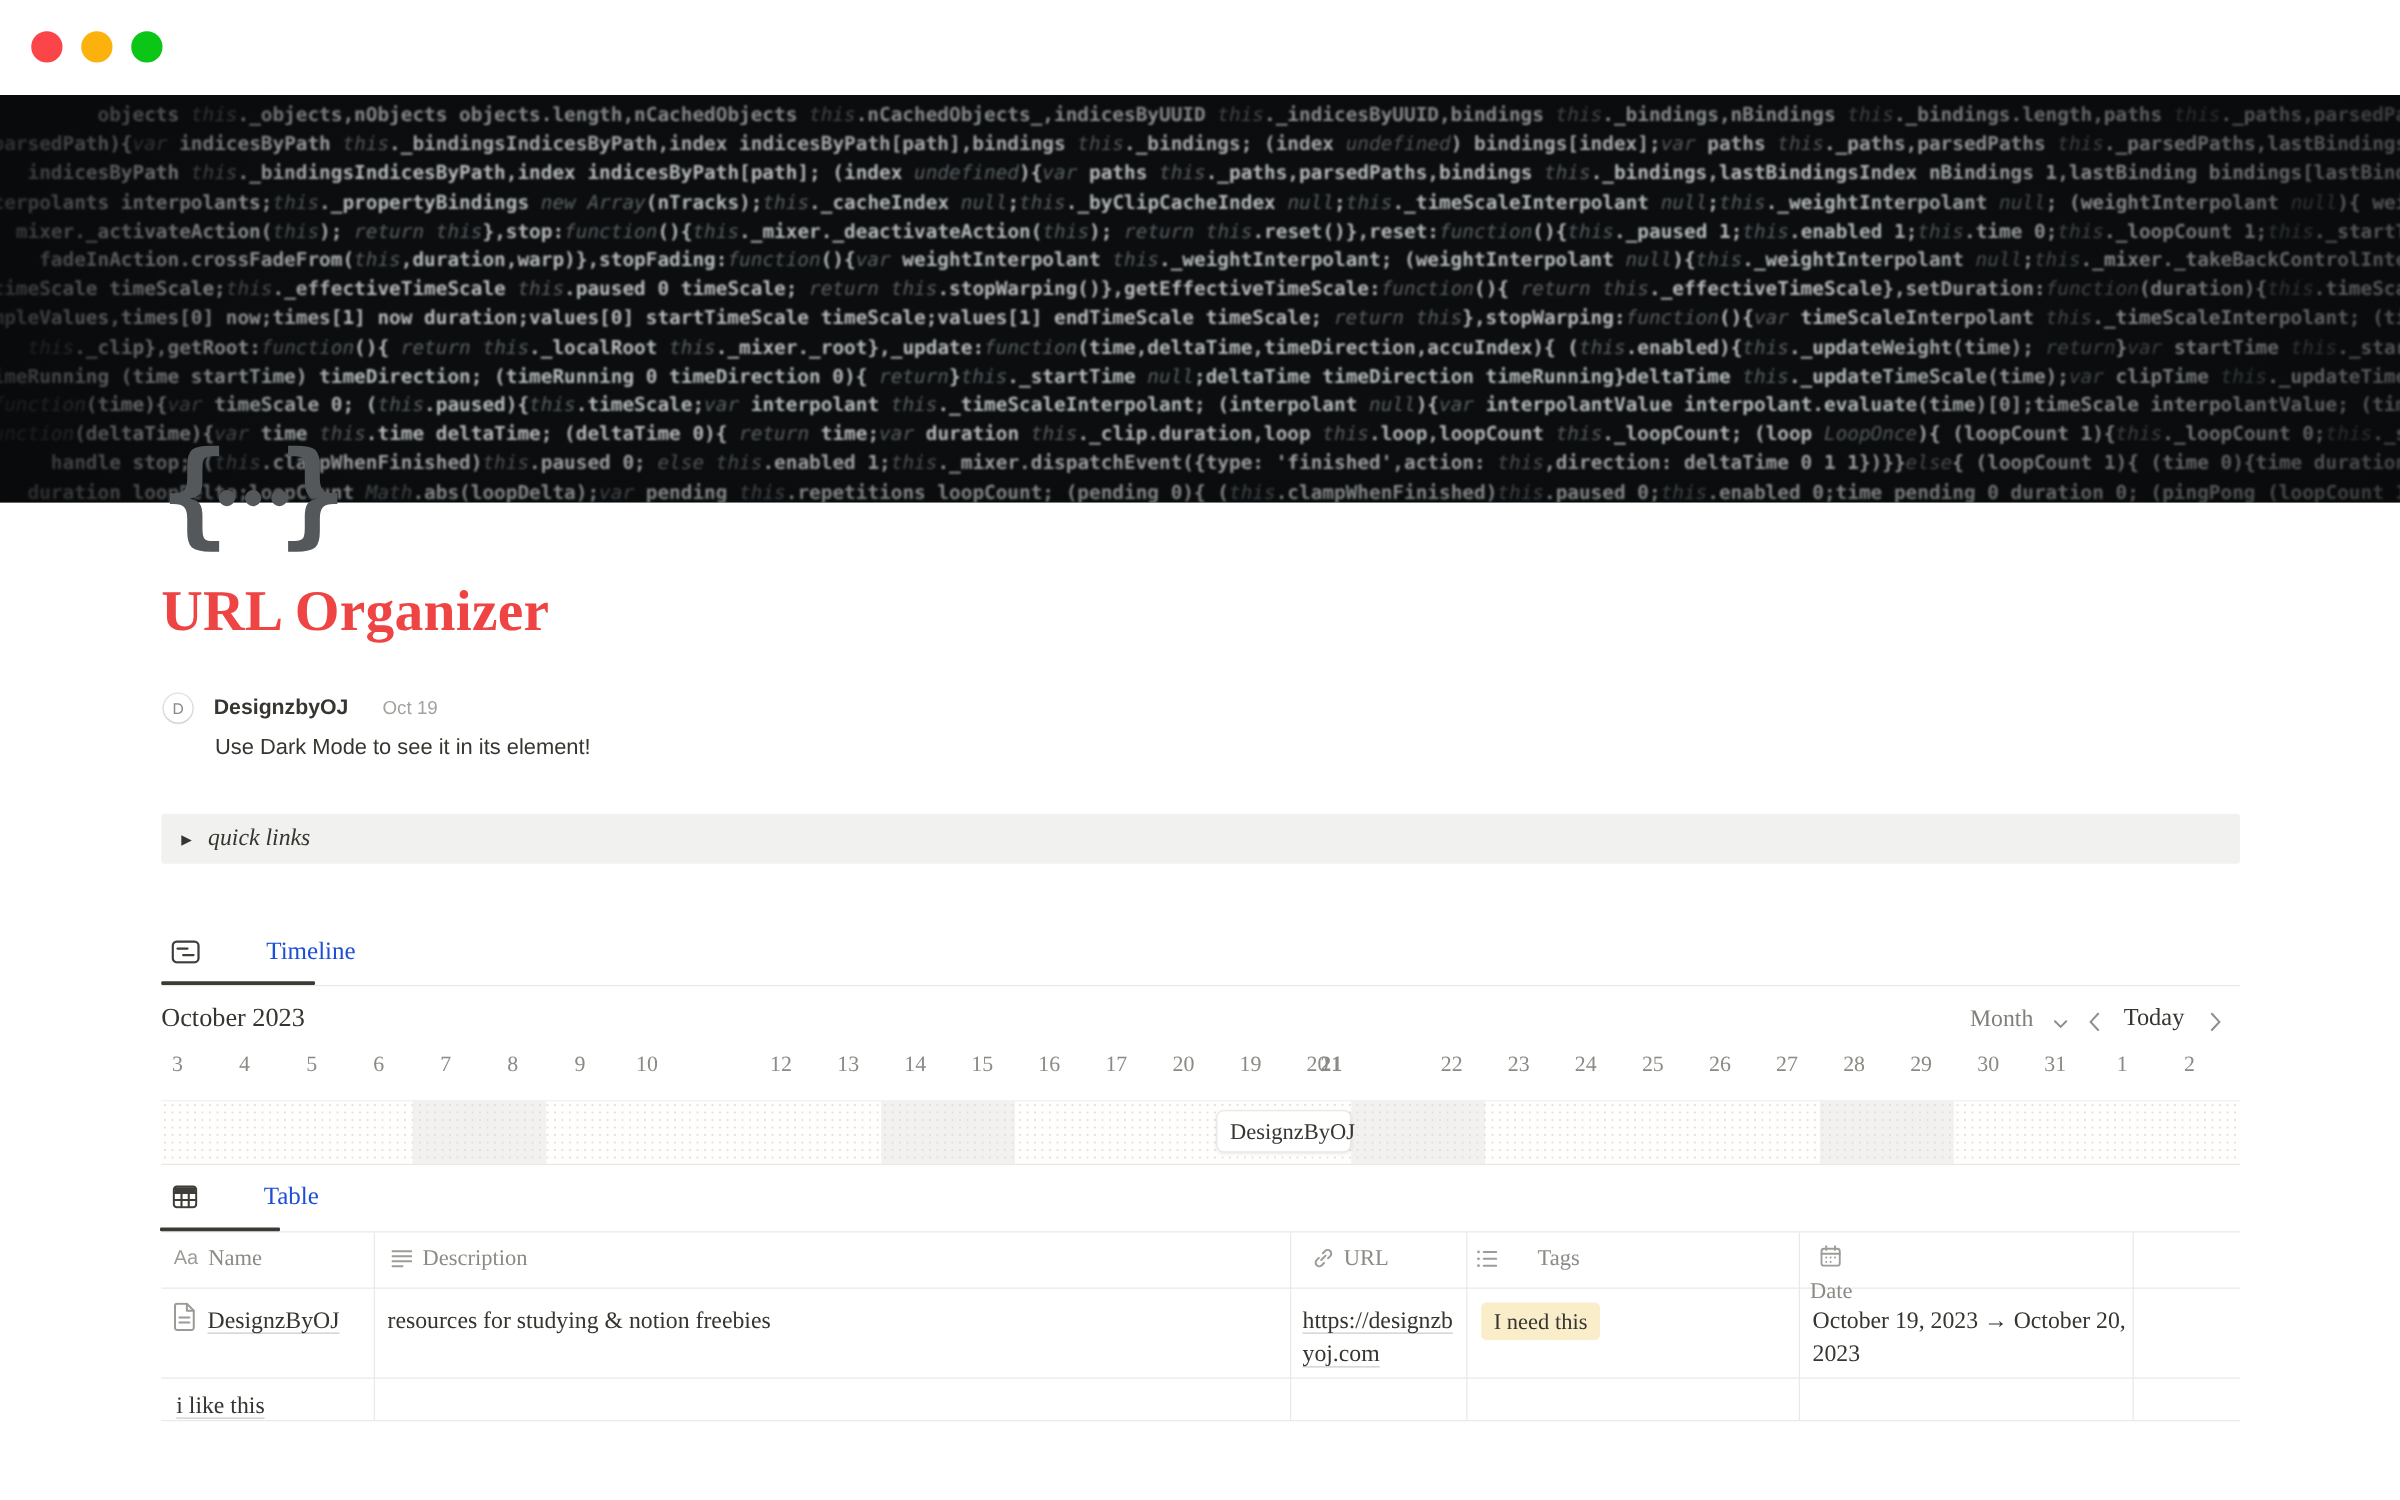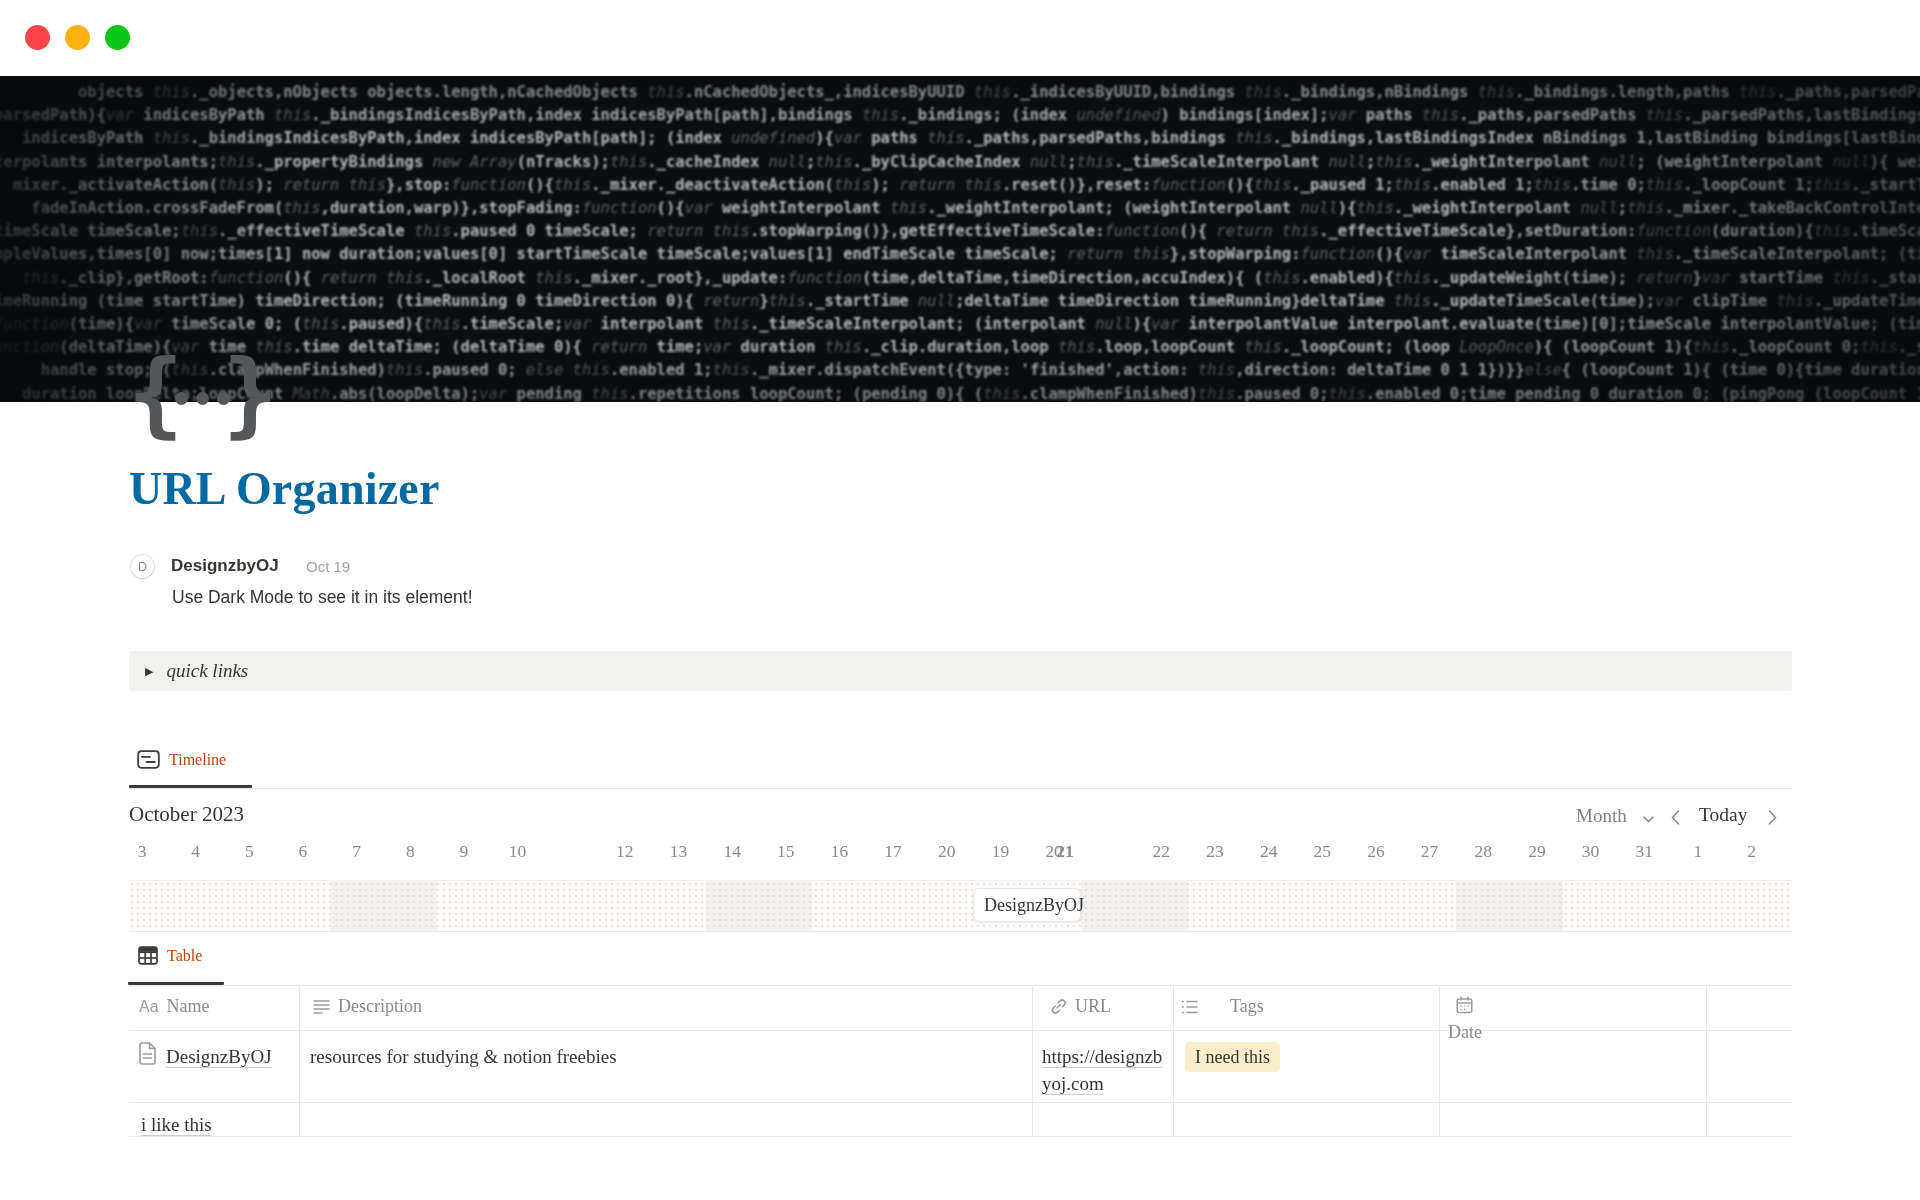--- a/index.html
+++ b/index.html
@@ -26,40 +26,40 @@
     linear-gradient(90deg, rgba(7,9,10,.78) 0%, rgba(7,9,10,0) 15%, rgba(7,9,10,0) 76%, rgba(7,9,10,.6) 100%),
     linear-gradient(180deg, rgba(7,9,10,.4) 0%, rgba(7,9,10,0) 16%, rgba(7,9,10,0) 82%, rgba(7,9,10,.35) 100%);}
 
   
   .page-icon{position:absolute;left:128px;top:346px;height:98px;display:flex;align-items:center;color:#54585b;z-index:3;}
   .brace{font-family:"DejaVu Sans Mono", monospace;font-weight:bold;font-size:92px;line-height:98px;}
   .icon-dots{display:flex;gap:8px;margin:6px -8px 0 -8px;}
   .icon-dot{width:13px;height:13px;border-radius:50%;background:#54585b;}
 
   
-  .page-title{position:absolute;left:129px;top:462px;font-size:46px;font-weight:bold;color:#0369a1;letter-spacing:.2px;}
+  .page-title{position:absolute;left:129px;top:462px;font-size:46px;font-weight:bold;color:#ef4444;letter-spacing:.2px;}
 
   
   .sans{font-family:"Liberation Sans", sans-serif;}
   .avatar{position:absolute;left:131px;top:555px;width:23px;height:23px;border-radius:50%;background:#fff;
     box-shadow:0 0 0 1px rgba(15,15,15,.12), 0 1px 2px rgba(15,15,15,.12);
     display:flex;align-items:center;justify-content:center;font-size:12.5px;color:#8a8883;}
   .comment-author{position:absolute;left:171px;top:556px;font-size:17px;font-weight:bold;color:#37352f;}
   .comment-date{position:absolute;left:306px;top:558px;font-size:15px;color:#a3a29e;}
   .comment-body{position:absolute;left:172px;top:587px;font-size:17.5px;color:#37352f;}
 
   
   .toggle-row{position:absolute;left:129px;top:651px;width:1663px;height:40px;background:#f1f1ef;border-radius:3px;
     display:flex;align-items:center;cursor:pointer;}
   .toggle-tri{font-size:11px;color:#37352f;margin-left:16px;font-family:"DejaVu Sans", sans-serif;}
   .toggle-label{margin-left:13px;font-size:19px;font-style:italic;color:#373530;}
 
   
   .view-tab{position:absolute;display:flex;align-items:center;gap:9px;cursor:pointer;}
-  .view-tab .lbl{font-size:16px;color:#c2410c;}
+  .view-tab .lbl{font-size:20px;color:#1d4ed8;margin-left:44px;}
   .tab-underline-dark{position:absolute;height:3px;background:#3c3a35;border-radius:1px;z-index:2;}
   .tab-divider{position:absolute;left:129px;width:1663px;height:1px;background:#e9e9e7;}
 
   
   .month-title{position:absolute;left:129px;top:802px;font-size:21px;color:#373530;}
   .tl-ctrl{position:absolute;font-size:19px;color:#82807b;cursor:pointer;}
   .today-btn{color:#373530;}
 
   
   .day-label{position:absolute;transform:translateX(-50%);font-size:17.5px;color:#8b8a85;white-space:nowrap;}
@@ -307,15 +307,16 @@
       <path d="M2 2.8 a1.8 1.8 0 0 1 1.8-1.8 H11.5 L17 6.5 V20.2 a1.8 1.8 0 0 1-1.8 1.8 H3.8 A1.8 1.8 0 0 1 2 20.2 Z"></path>
       <path d="M11.5 1 V6.5 H17"></path>
       <line x1="5.5" y1="12" x2="13.5" y2="12"></line>
         <line x1="5.5" y1="16" x2="13.5" y2="16"></line>
     </svg>
   </div>
   <div class="cell-text plink" style="left:37px;top:57px;">DesignzByOJ</div>
   <div class="cell-text" style="left:181px;top:57px;">resources for studying &amp; notion freebies</div>
   <div class="cell-text plink url-cell" style="left:913px;top:57px;">https://designzbyoj.com</div>
   <div class="tag-pill" style="left:1056px;top:56px;">I need this</div>
+  <div class="cell-text date-cell" style="left:1321px;top:57px;">October 19, 2023 → October 20, 2023</div>
 
   <div class="cell-text plink" style="left:12px;top:125px;">i like this</div>
 </div>
 
 </body></html>

